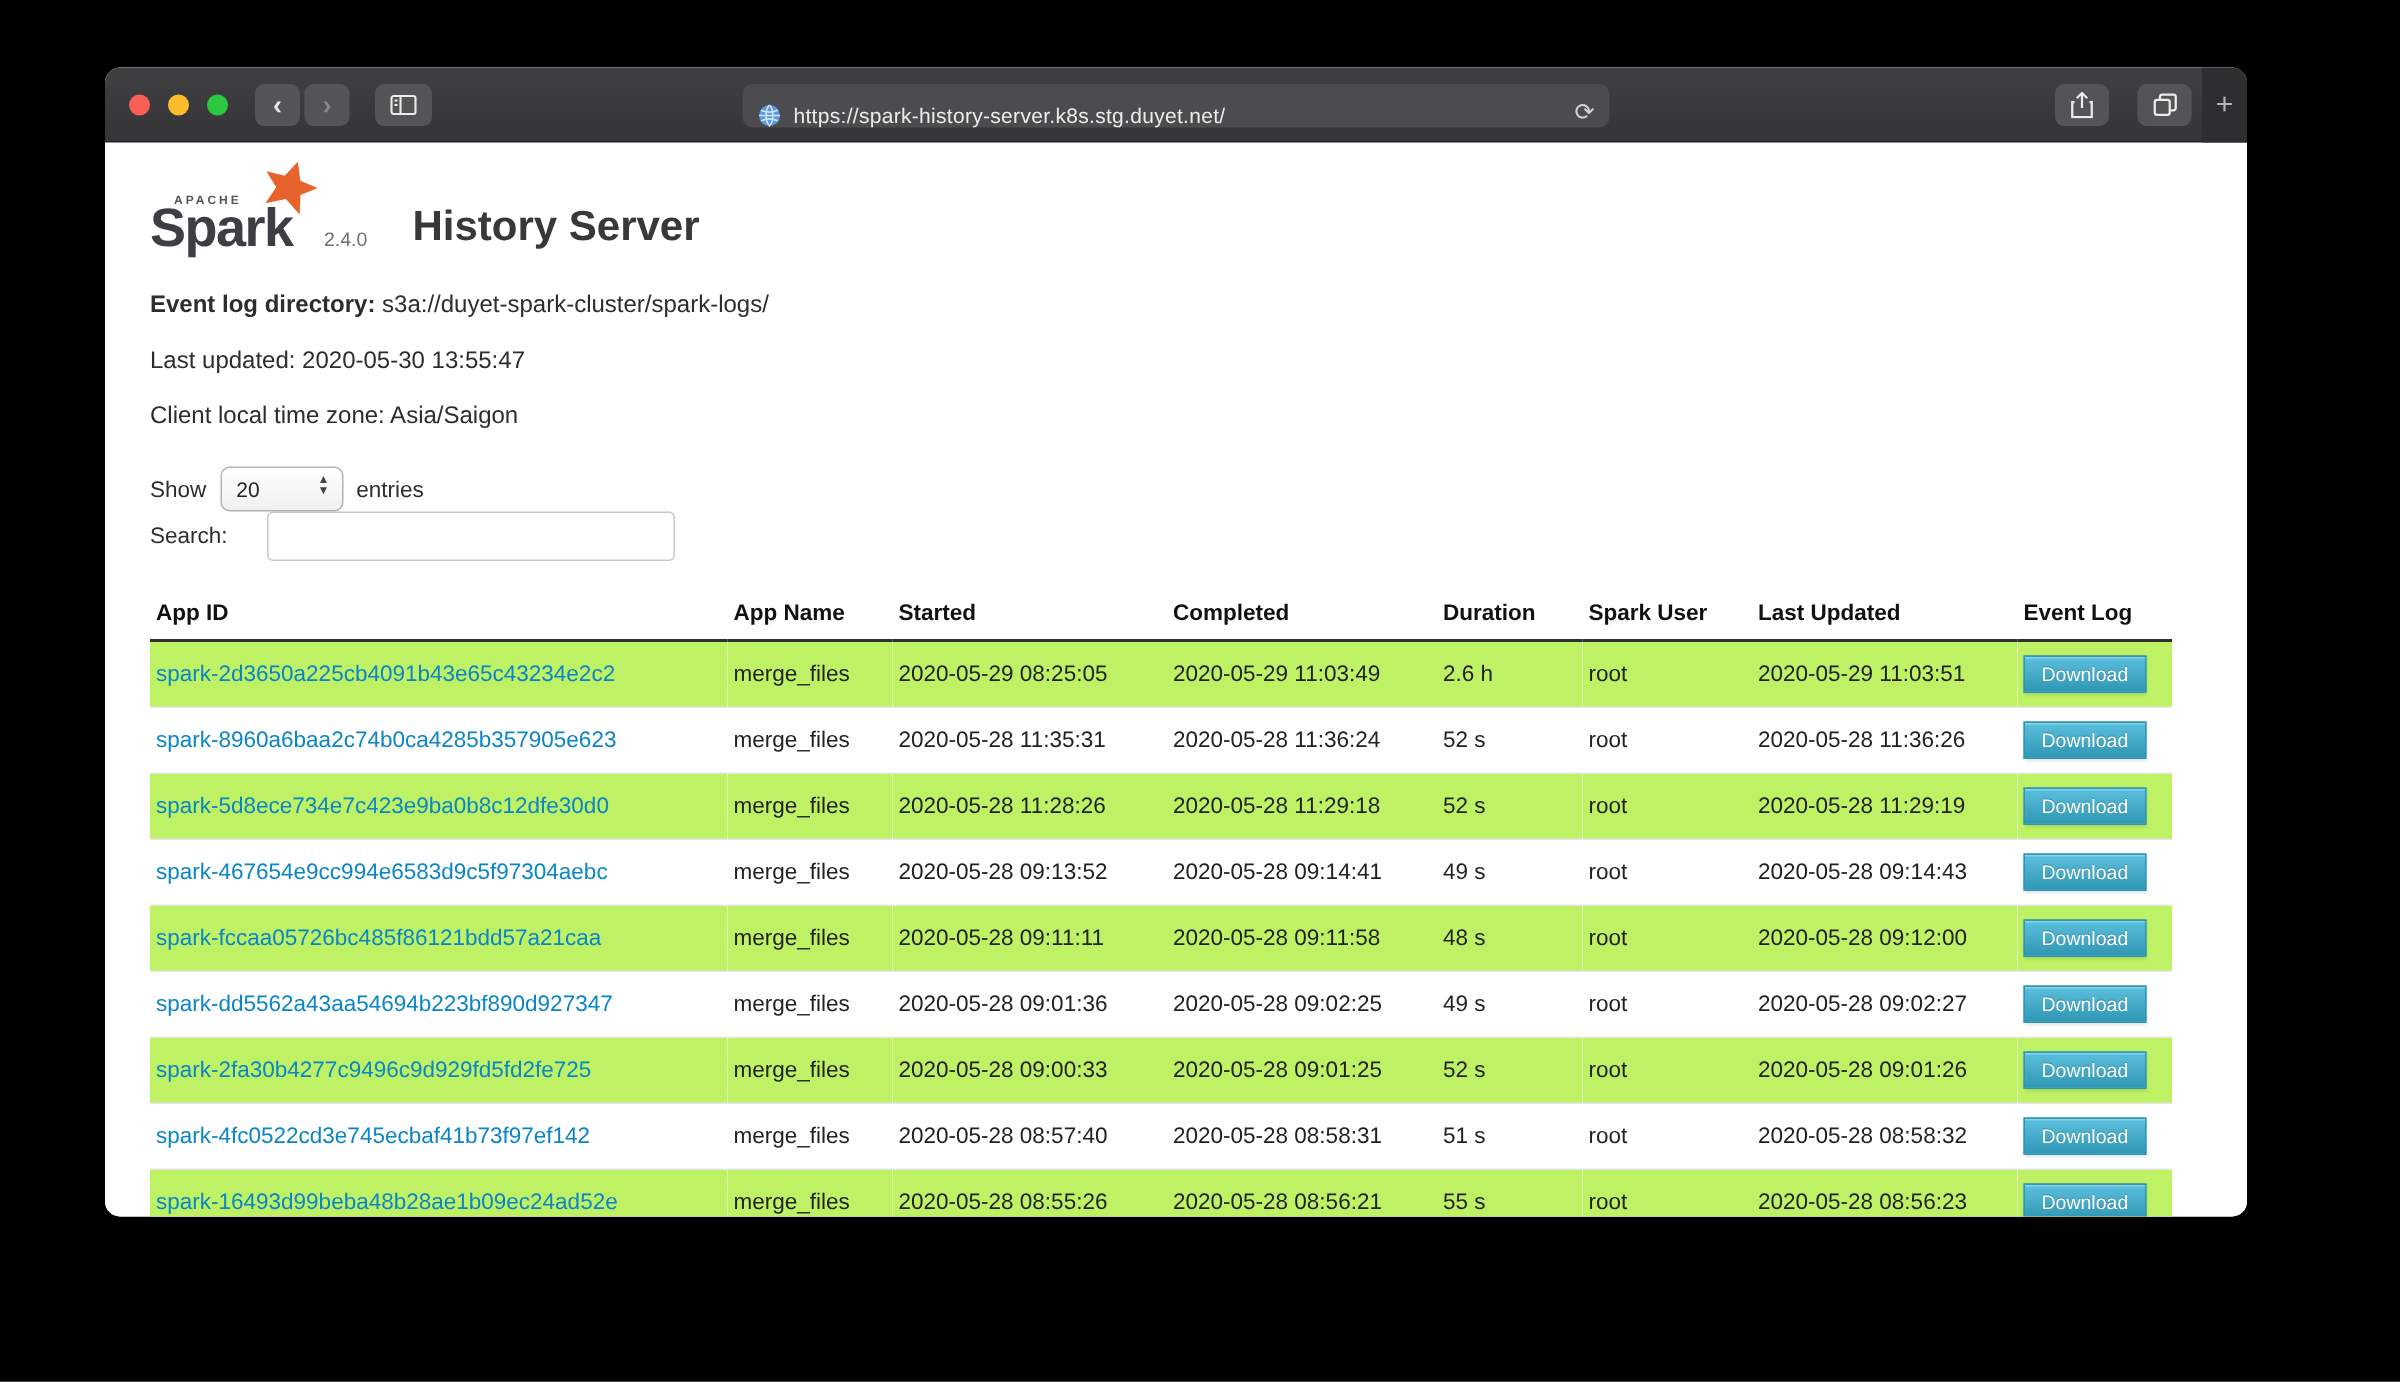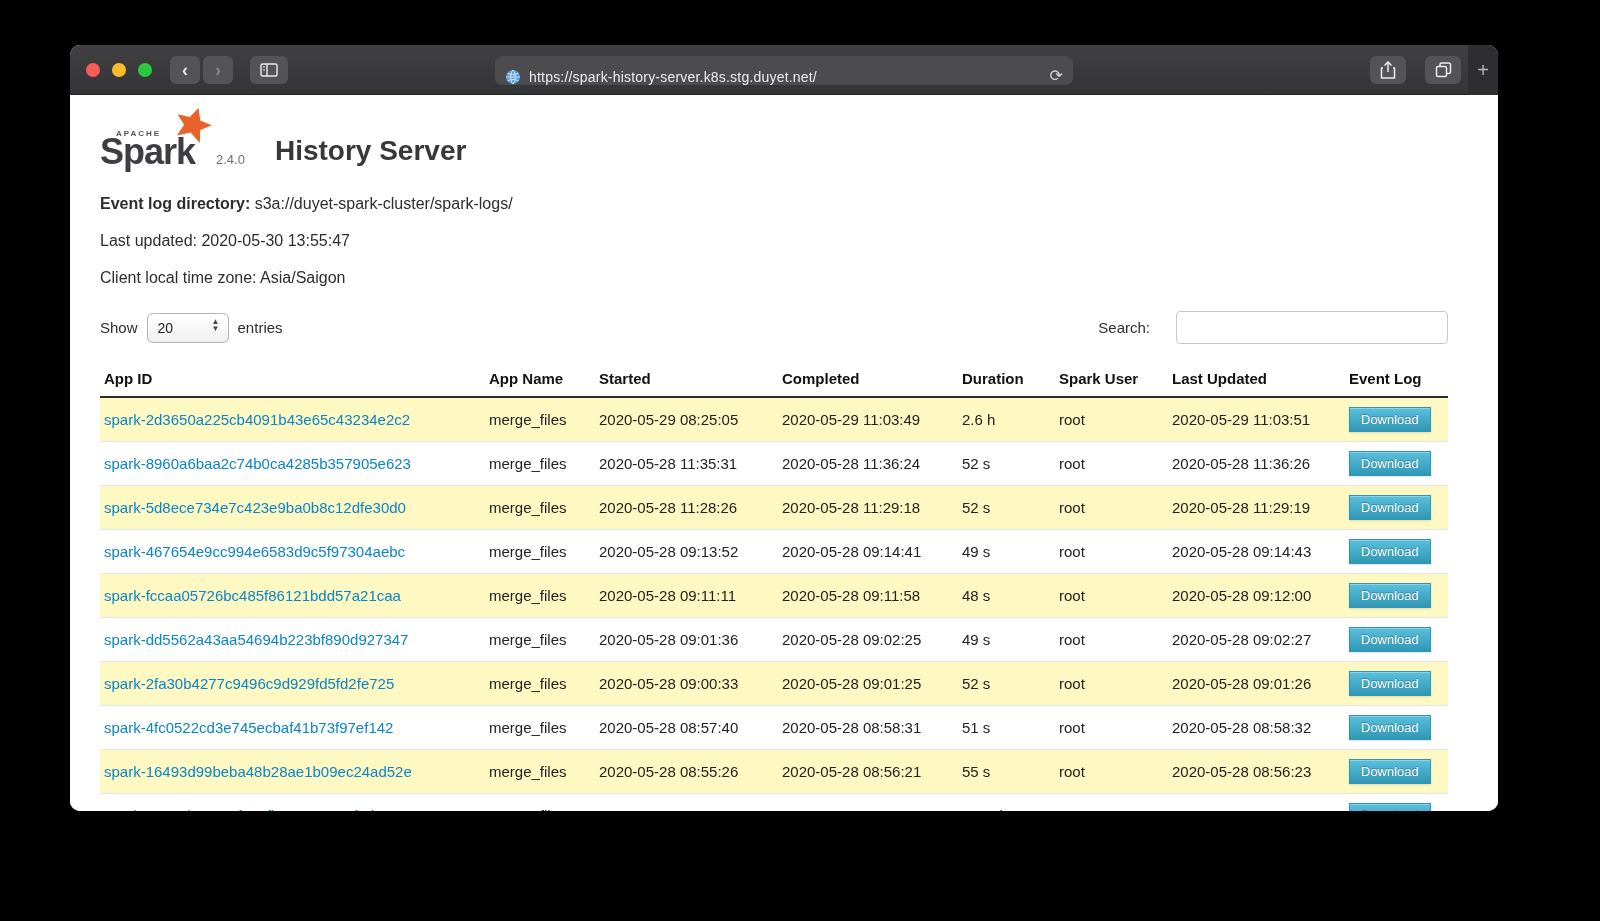--- a/index.html
+++ b/index.html
@@ -63,21 +63,21 @@
     color: #3f3d44; letter-spacing: -1px;
   }
   .logo-star { position: absolute; left: 72px; top: -8px; }
   .logo-version { font-size: 13px; color: #6f6f6f; margin-left: 14px; padding-bottom: 4px; }
   .page-title { font-size: 28px; font-weight: bold; color: #383838; margin-left: 30px; padding-bottom: 4px; }
 
   .info-line { font-size: 16px; color: #2d2d2d; margin-top: 19px; }
   .info-line b { font-weight: bold; }
   .info-line.first { margin-top: 24px; }
 
-  .controls-row { margin-top: 24px; display: flex; align-items: center; justify-content: space-between; }
+  .controls-row { margin-top: 24px; display: flex; justify-content: space-between; flex-direction: column; }
   .show-group { display: flex; align-items: center; font-size: 15px; color: #2d2d2d; gap: 9px; }
   .entries-select {
     width: 82px; height: 30px; border: 1px solid #b3b3b3; border-radius: 6px;
     background: linear-gradient(#ffffff, #f0f0f0);
     display: flex; align-items: center; font-size: 14px; color: #222;
     padding-left: 10px; position: relative; cursor: default;
   }
   .stepper { position: absolute; right: 8px; top: 4px; display: flex; flex-direction: column; line-height: 7px; }
   .stepper span { font-size: 8px; color: #444; }
   .search-group { display: flex; align-items: center; gap: 26px; font-size: 15px; color: #2d2d2d; }
@@ -93,21 +93,21 @@
     text-align: left; font-size: 15px; font-weight: bold; color: #111;
     padding: 9px 8px 9px 4px; border-bottom: 2px solid #2f2f2f; cursor: pointer;
     white-space: nowrap; overflow: hidden;
   }
   table.apps td {
     font-size: 15px; color: #222; padding: 9px 8px 9px 4px;
     white-space: nowrap; overflow: hidden;
   }
   table.apps tbody tr { border-top: 1px solid #e6e6e6; }
   table.apps tbody tr:first-child { border-top: none; }
-  table.apps tbody tr.odd { background: #fef9c3; }
+  table.apps tbody tr.odd { background: #bef264; }
   table.apps tbody tr.even { background: #ffffff; }
   table.apps a { color: #0a85c7; text-decoration: none; }
 
   .download-btn {
     font-family: "Liberation Sans", sans-serif;
     font-size: 13px; color: #fff; text-shadow: 0 -1px 0 rgba(0,0,0,.25);
     background: linear-gradient(#5bc0de, #2f96b4);
     border: 1px solid #2f96b4; border-radius: 0;
     padding: 4px 11px; cursor: pointer;
     box-shadow: inset 0 1px 0 rgba(255,255,255,.3), 0 1px 2px rgba(0,0,0,.12);

